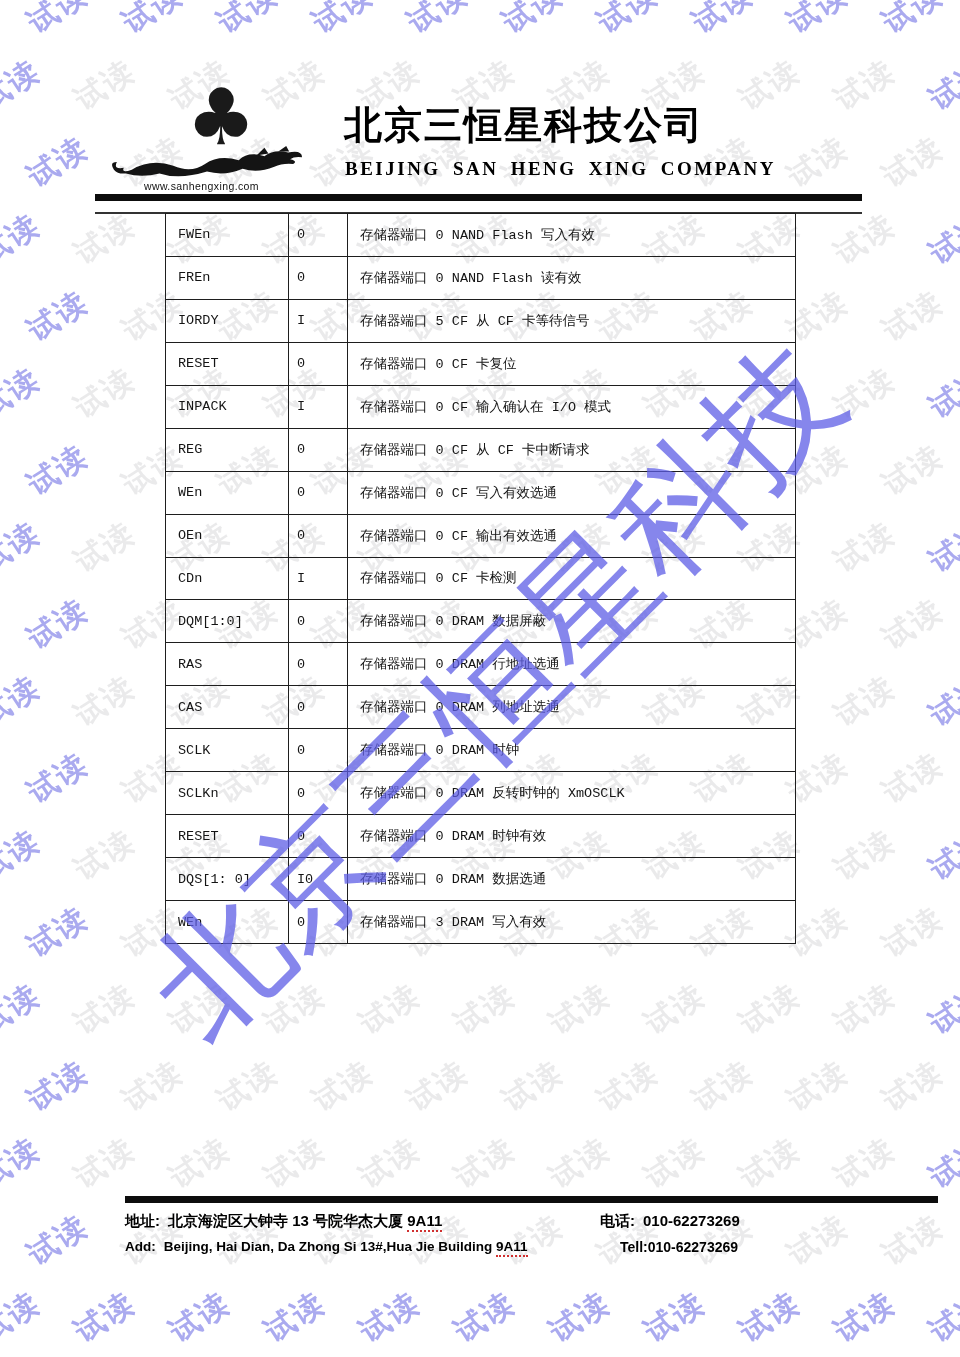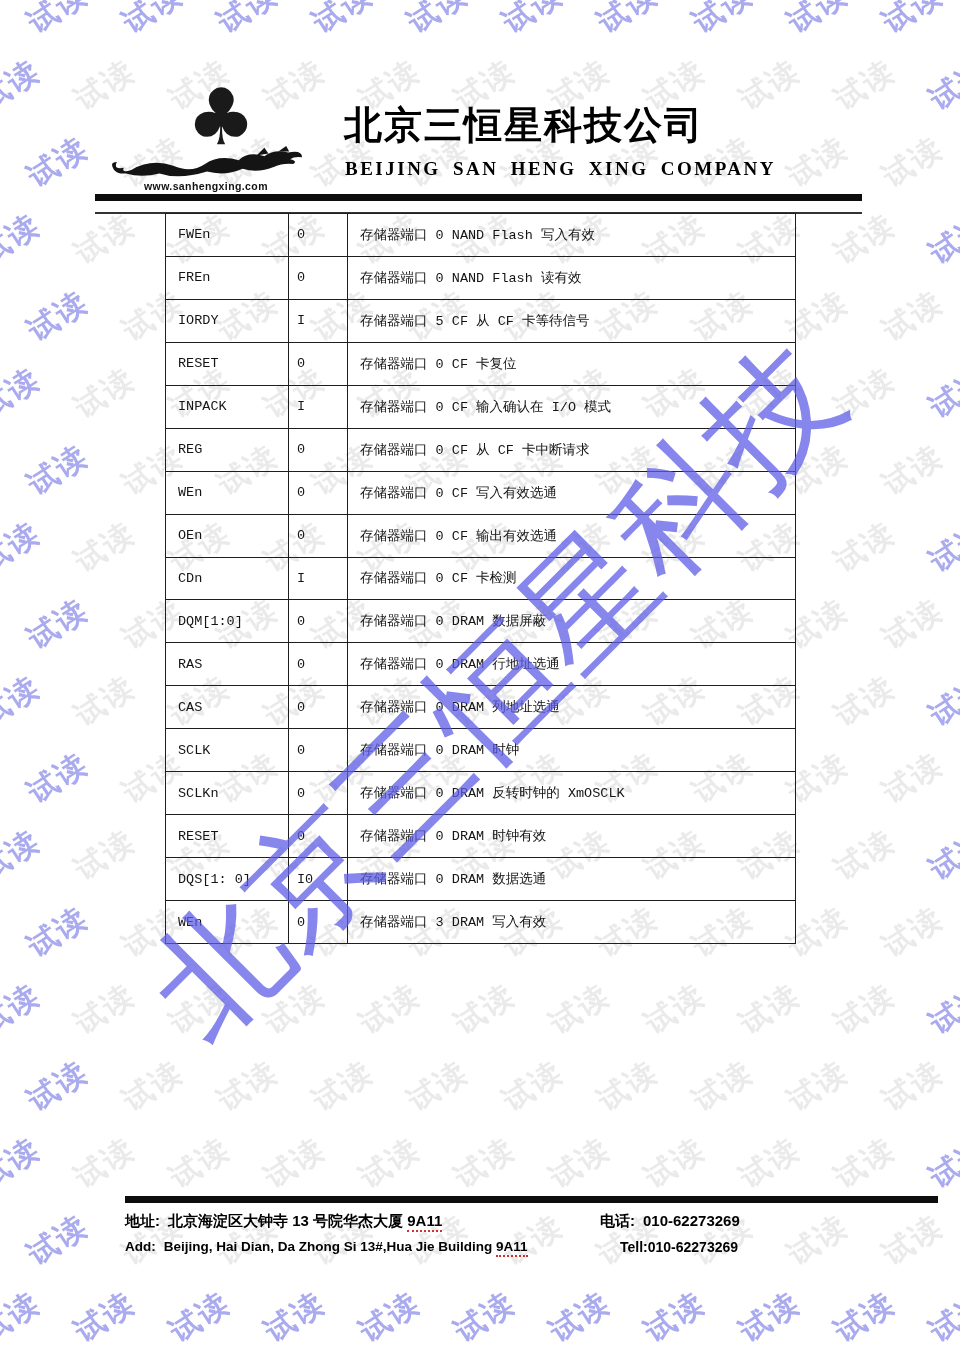--- a/index.html
+++ b/index.html
@@ -15,21 +15,21 @@
     transform:rotate(-33deg);letter-spacing:2px;
     font-family:"Liberation Sans",sans-serif;
   }
   .wm-gray{color:rgba(90,90,100,0.13);}
   .wm-blue{color:rgba(100,100,225,0.55);}
   
   #logo-block{position:absolute;left:108px;top:92px;width:198px;height:100px;z-index:2;}
   #clover{position:absolute;left:78px;top:-14px;font-size:78px;line-height:1;color:#1a1a1a;
     font-family:"DejaVu Sans",sans-serif;}
   #dragon{position:absolute;left:0px;top:52px;width:198px;height:38px;}
-  #logo-url{position:absolute;left:36px;top:88px;font-size:10.5px;font-weight:bold;
+  #logo-url{position:absolute;left:36px;top:88px;font-size:10.5px;font-weight:normal;
     letter-spacing:.4px;color:#111;}
   #company-title{position:absolute;left:344px;top:100px;z-index:2;
     font-size:38px;font-weight:900;letter-spacing:2px;color:#000;}
   #company-subtitle{position:absolute;left:345px;top:158px;z-index:2;
     font-family:"Liberation Serif",serif;font-size:19px;font-weight:bold;
     letter-spacing:2.5px;word-spacing:5px;color:#000;}
   #header-bar{position:absolute;left:95px;top:194px;width:767px;height:7px;background:#0d0d0d;z-index:2;}
   #header-line{position:absolute;left:95px;top:212px;width:767px;height:2px;background:#333;z-index:2;}
   
   #signal-table{

